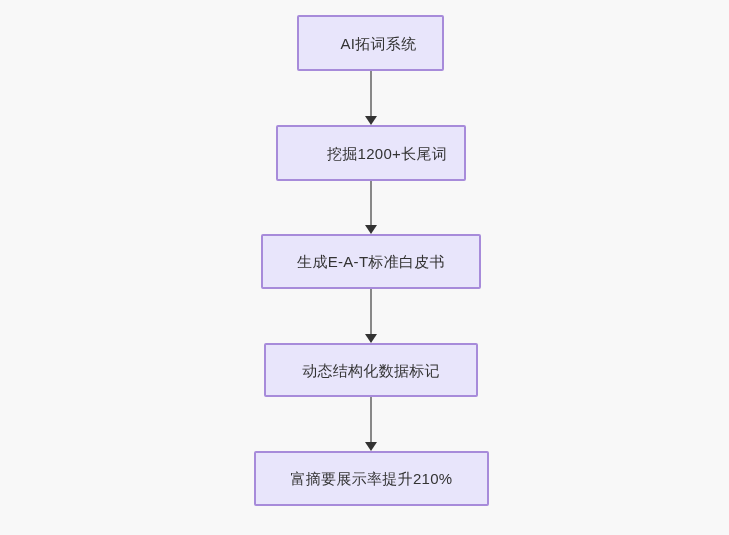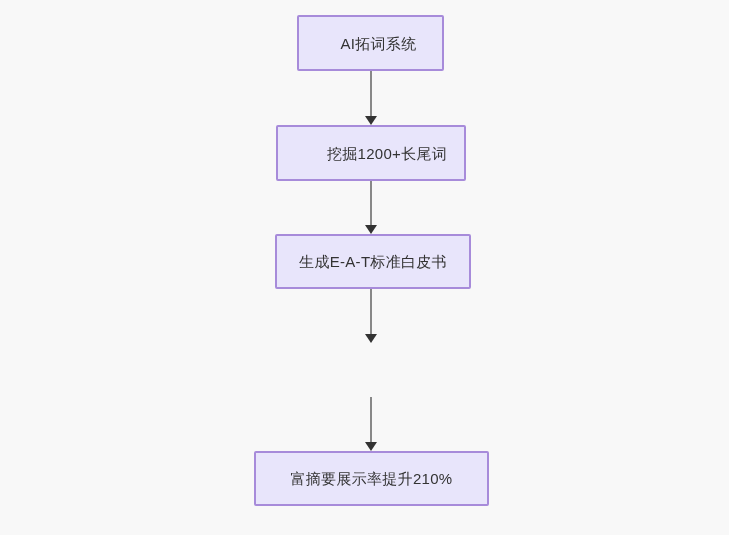--- a/index.html
+++ b/index.html
@@ -73,29 +73,32 @@
 
   <div class="node" style="left:276px; top:125px; width:190px; height:56px;padding-left:32px;">
     <span class="node-label">挖掘1200+长尾词</span>
   </div>
 
   <div class="connector" style="left:360px; top:181px; height:53px;">
     <div class="connector-line"></div>
     <div class="connector-head"></div>
   </div>
 
-  <div class="node" style="left:261px; top:234px; width:196px; height:55px;margin-left:14px;">
+  <div class="node" style="left:261px; top:234px; width:220px; height:55px;">
     <span class="node-label">生成E-A-T标准白皮书</span>
   </div>
 
   <div class="connector" style="left:360px; top:289px; height:54px;">
     <div class="connector-line"></div>
     <div class="connector-head"></div>
   </div>
 
+  <div class="node" style="left:264px; top:343px; width:214px; height:54px;">
+    <span class="node-label">动态结构化数据标记</span>
+  </div>
 
   <div class="connector" style="left:360px; top:397px; height:54px;">
     <div class="connector-line"></div>
     <div class="connector-head"></div>
   </div>
 
   <div class="node" style="left:254px; top:451px; width:235px; height:55px;">
     <span class="node-label">富摘要展示率提升210%</span>
   </div>
 

